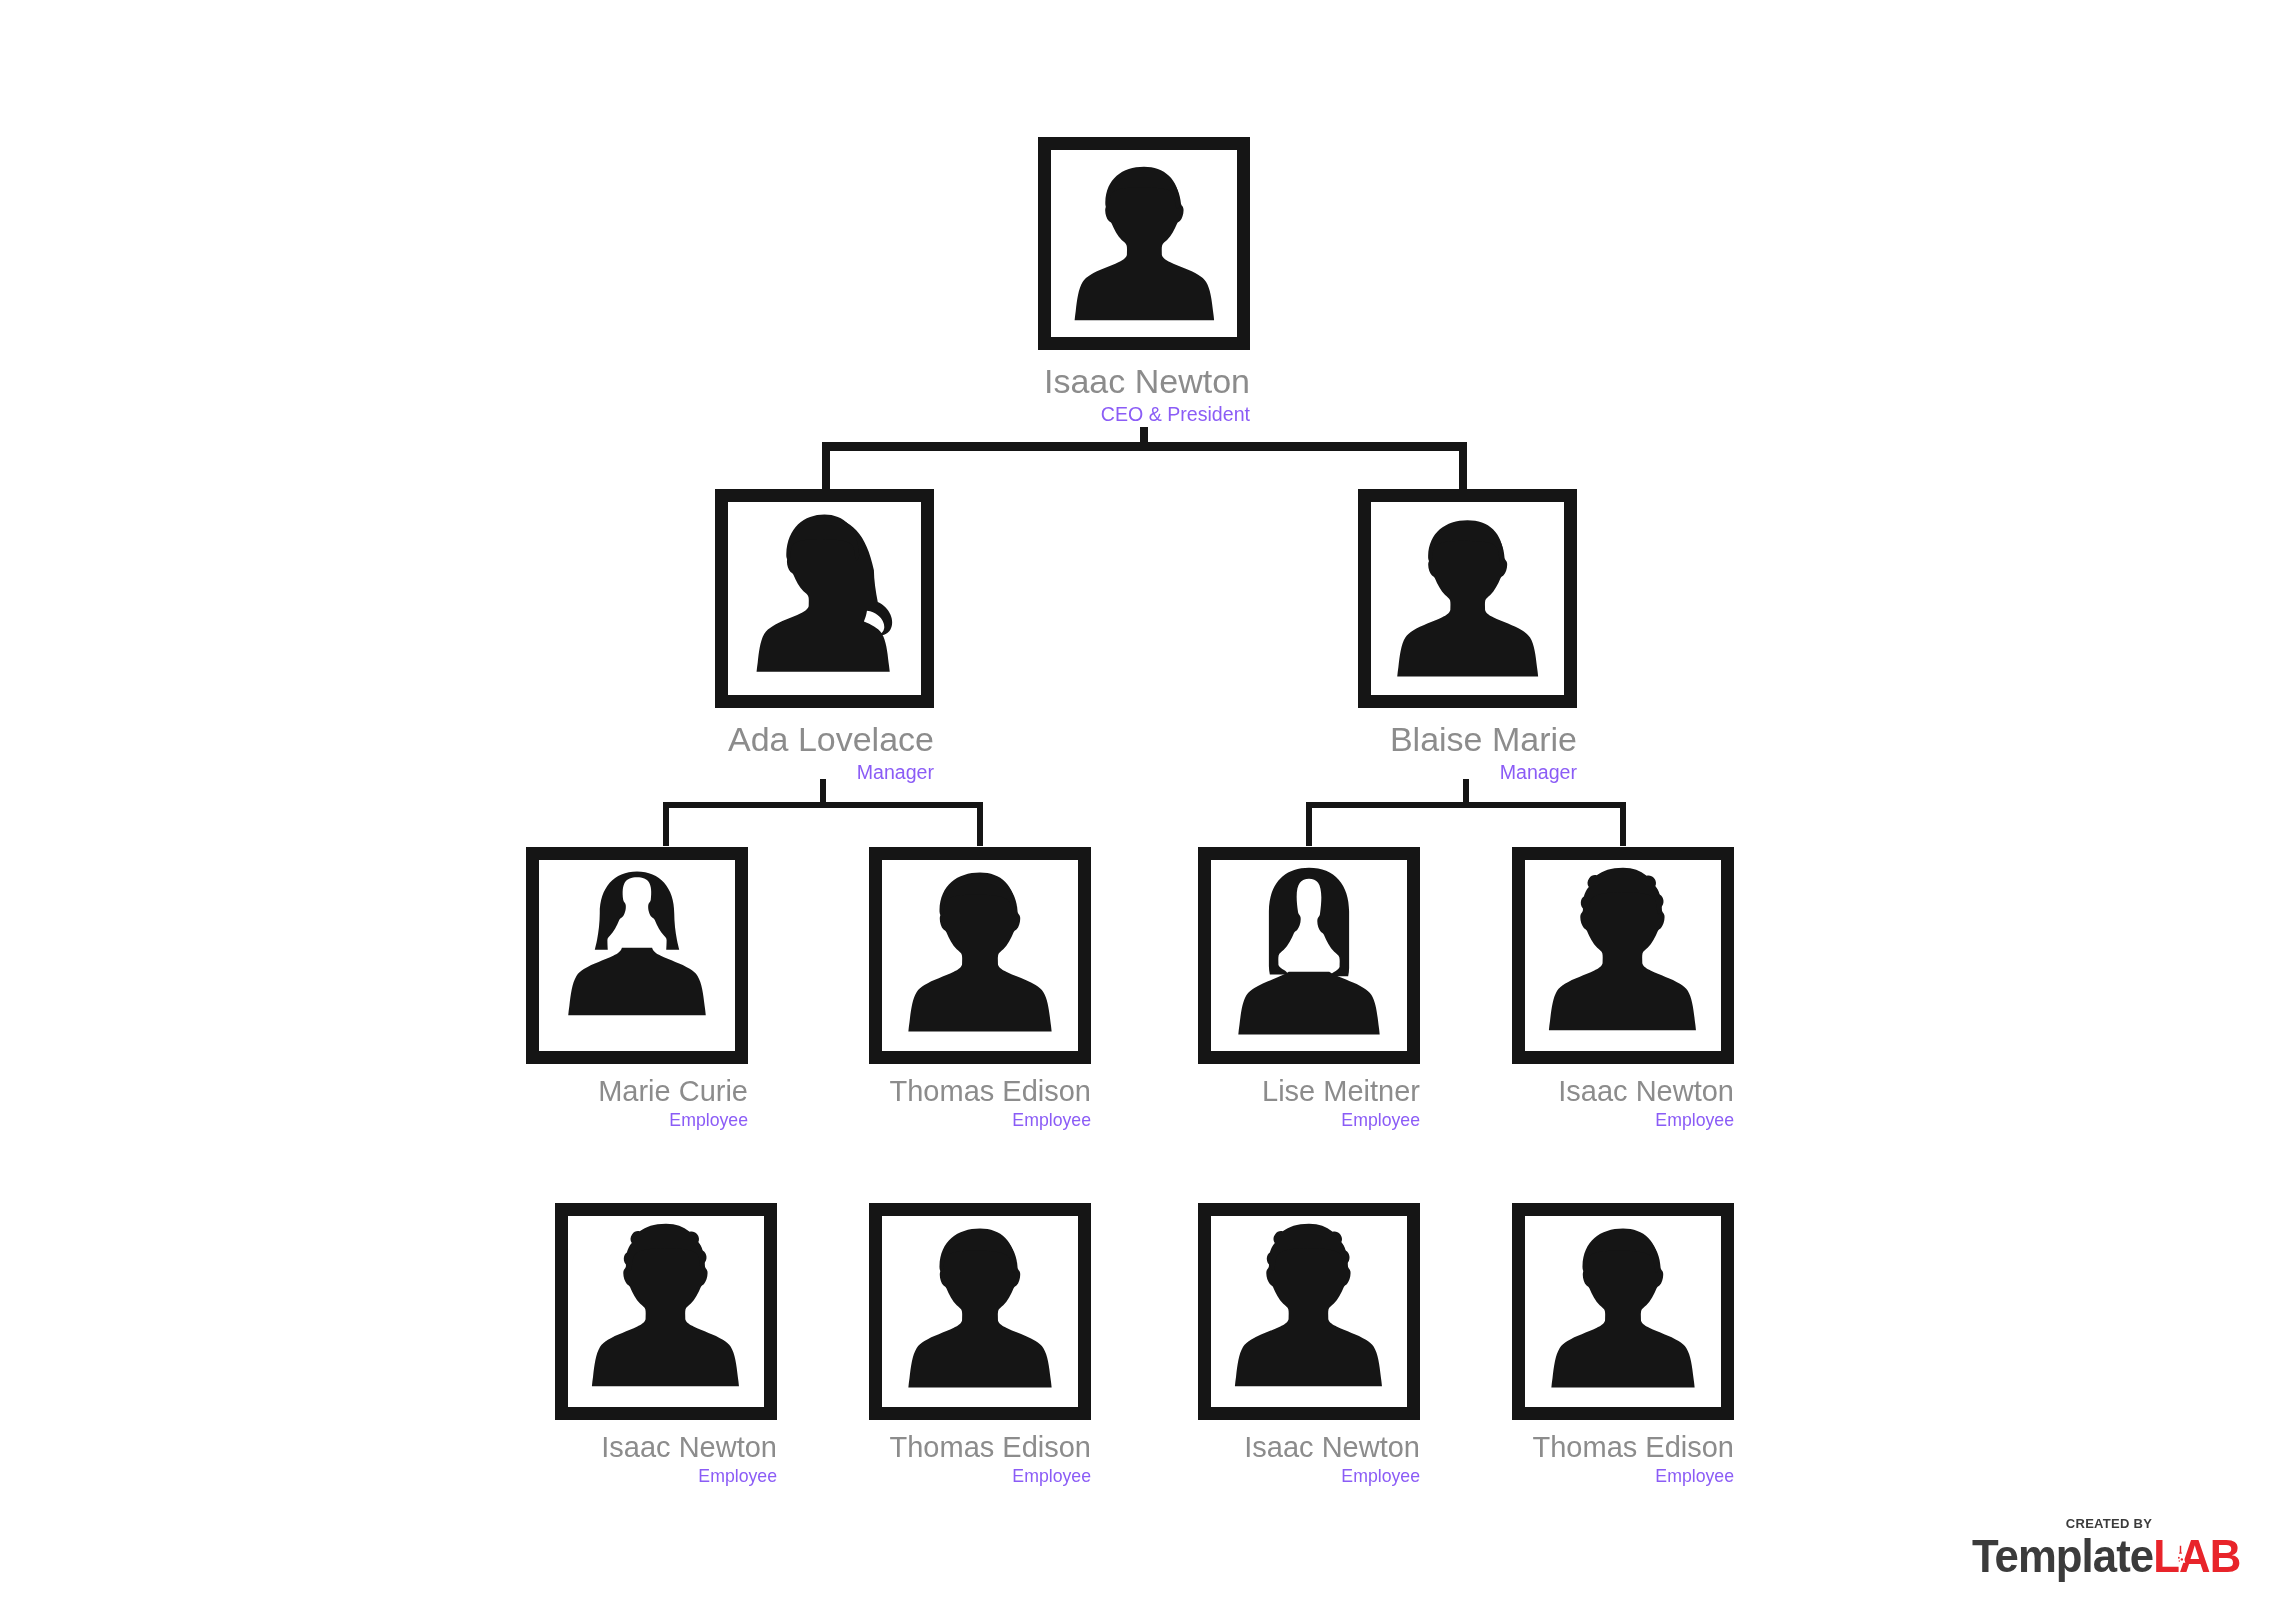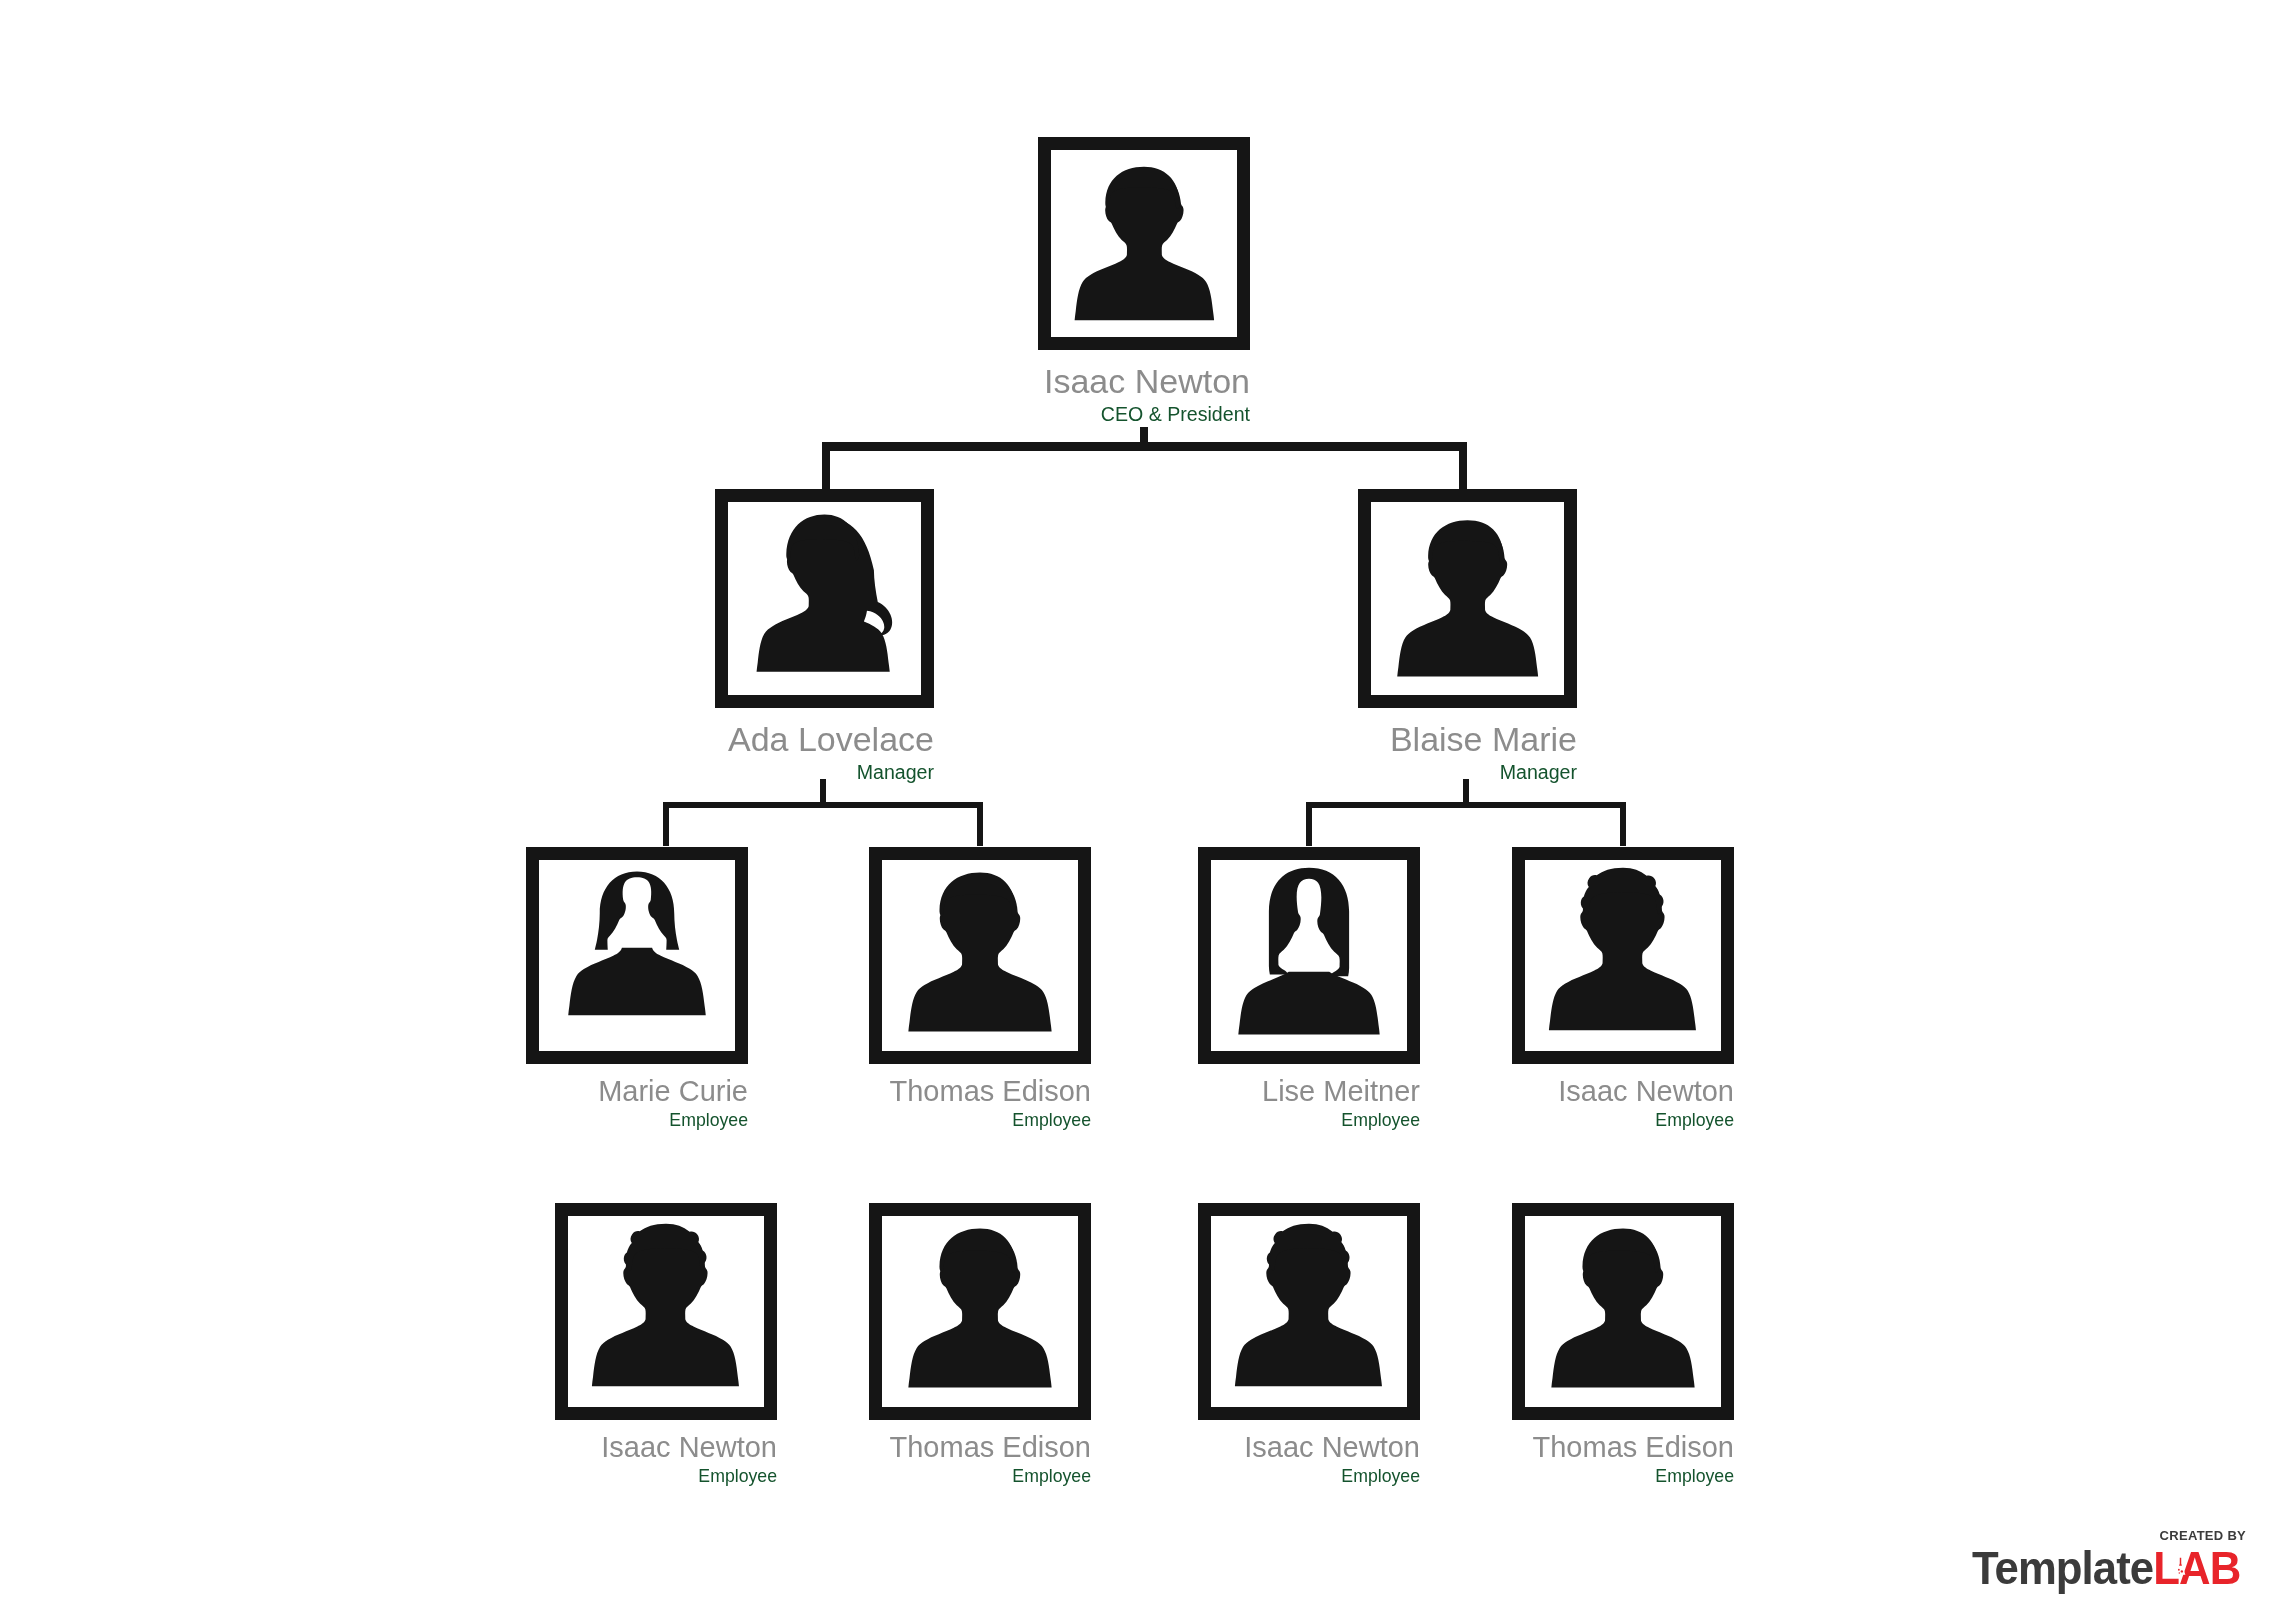--- a/index.html
+++ b/index.html
@@ -64,21 +64,21 @@
     width: 100%;
     height: 100%;
   }
   .node-name {
     color: #8c8c8c;
     line-height: 1.12;
     white-space: nowrap;
     text-align: center;
   }
   .node-role {
-    color: #14532d;
+    color: #8b5cf6;
     line-height: 1.15;
     white-space: nowrap;
     text-align: center;
   }
 
   
   .lvl1 .photo-frame { width: 212px; height: 213px; }
   .lvl1 .node-name { font-size: 34px; margin-top: 11.8px; }
   .lvl1 .node-role { font-size: 19.6px; margin-top: 3.3px; }
 
@@ -93,22 +93,22 @@
   
   .conn {
     position: absolute;
     background: #151515;
   }
 
   
   #footer-logo {
     position: absolute;
     right: 35px;
-    bottom: 32px;
-    text-align: right;
+    bottom: 44px;
+    text-align: center;
   }
   #logo-created-by {
     font-family: "Liberation Sans Narrow", "Liberation Sans", sans-serif;
     font-weight: bold;
     font-size: 13.7px;
     letter-spacing: 0.3px;
     color: #3b3b3b;
     line-height: 1;
     margin-bottom: 1.3px;
     transform: scaleX(0.95);

